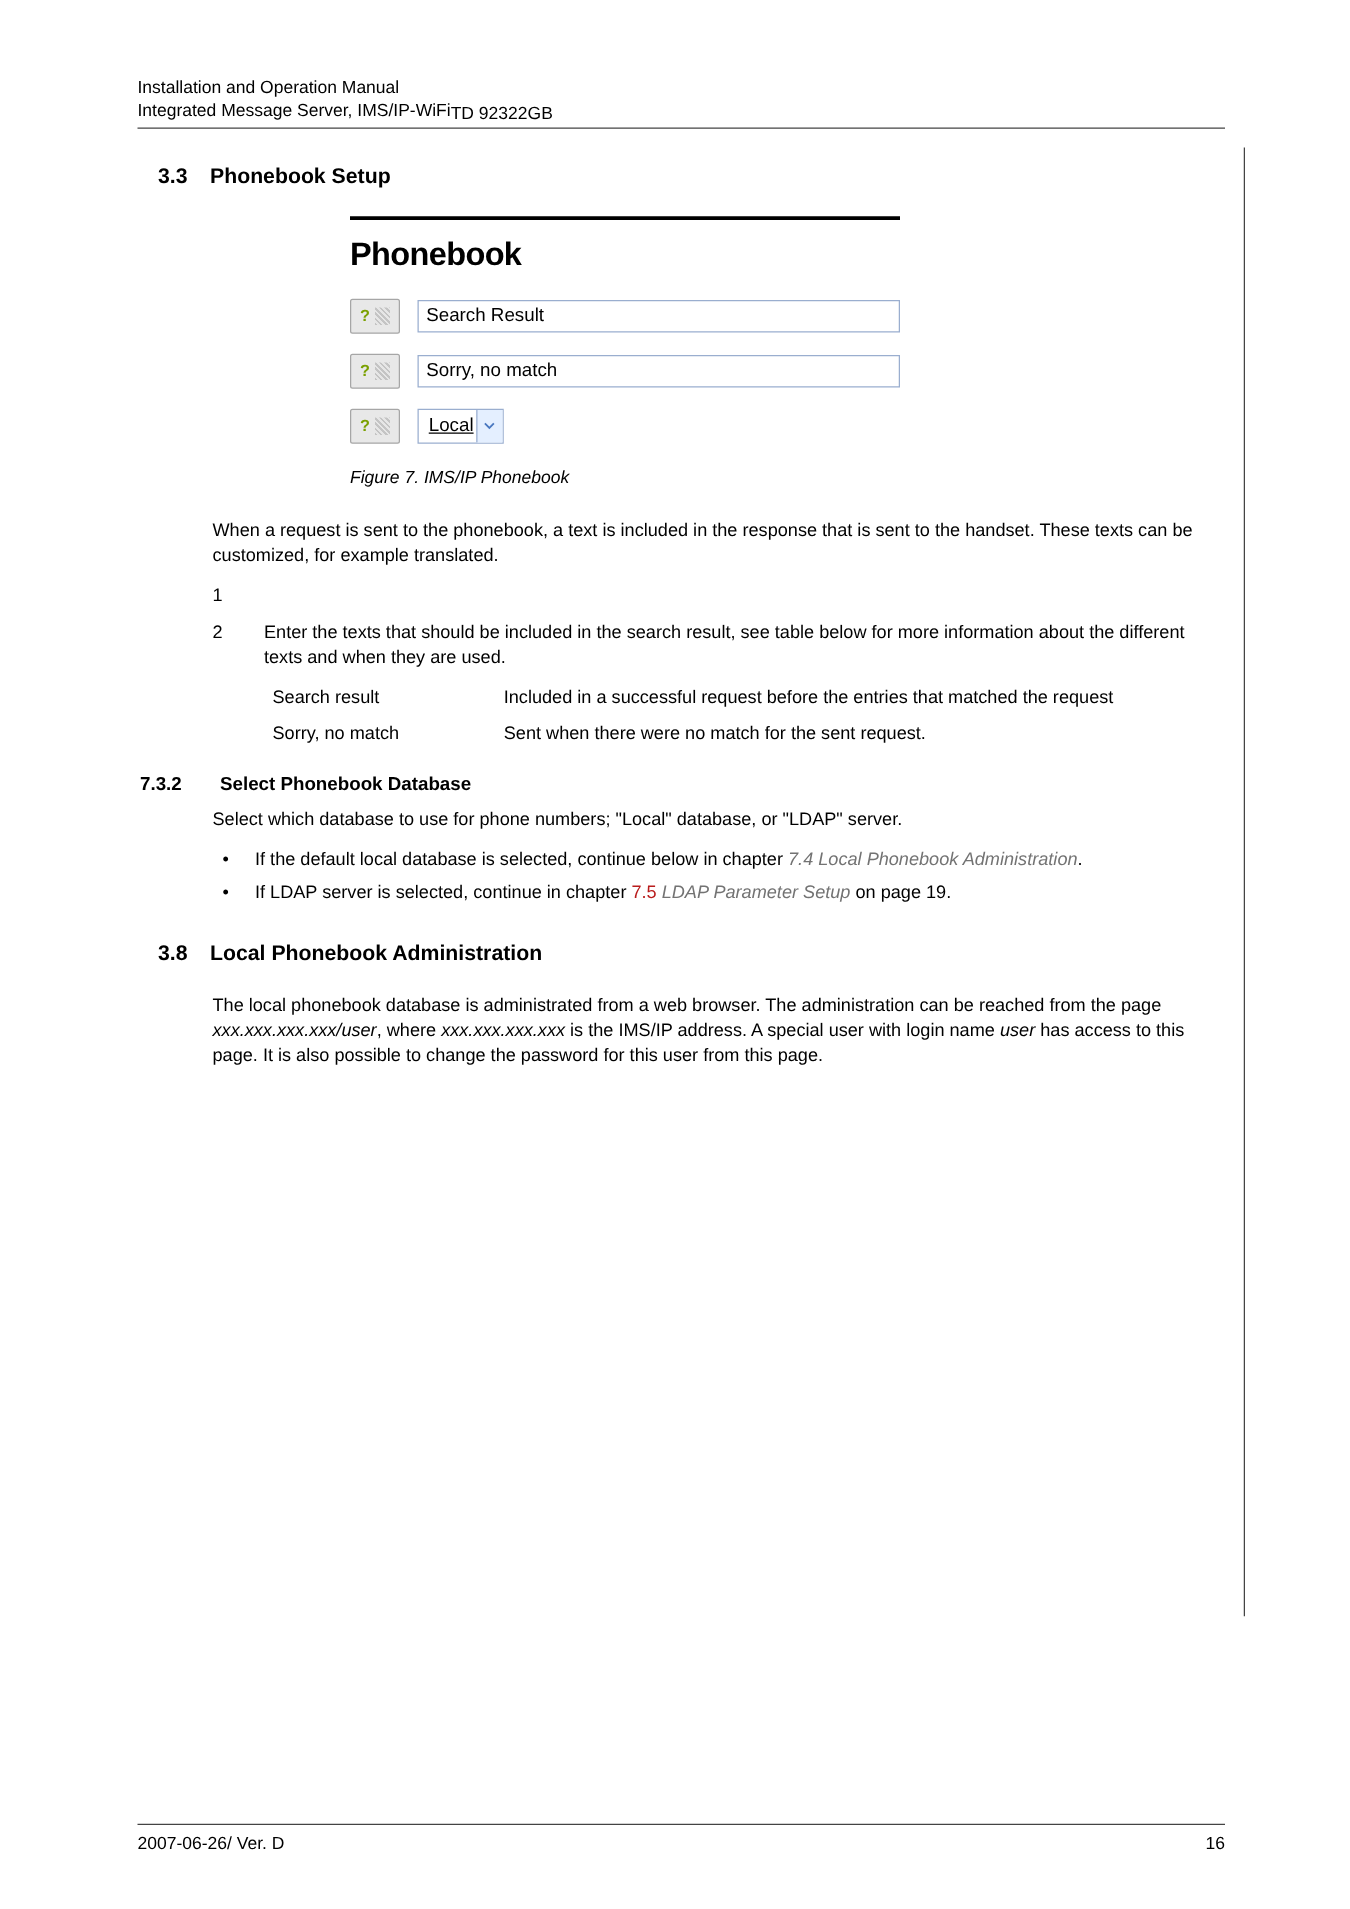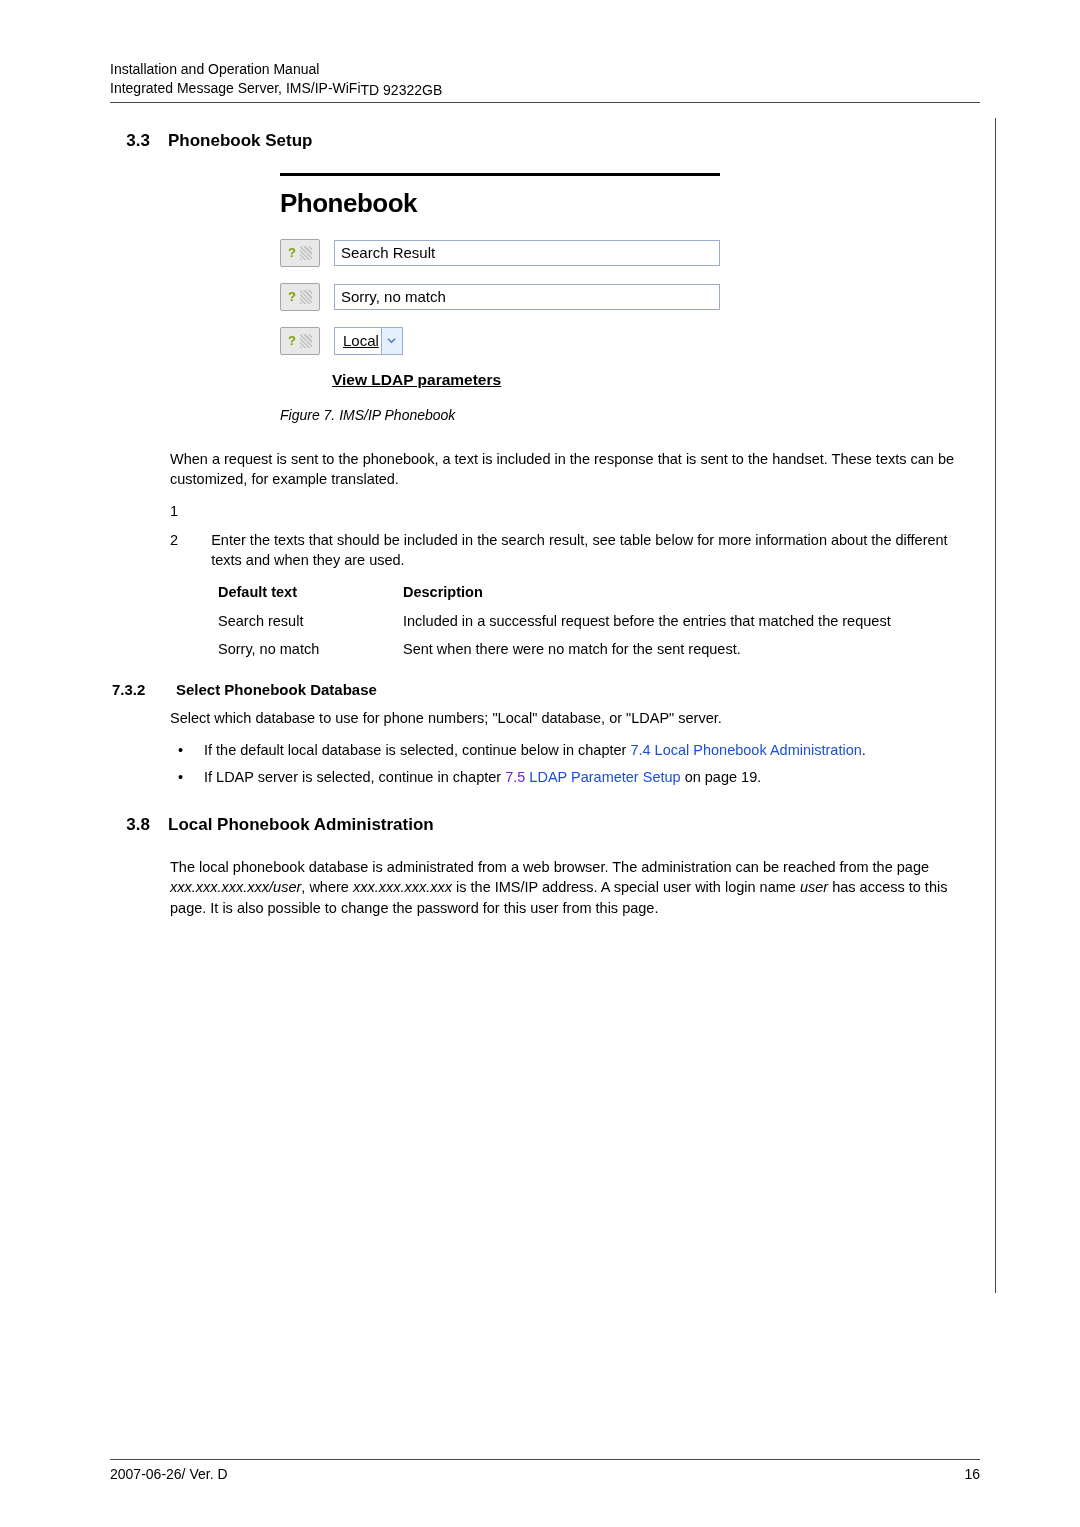--- a/index.html
+++ b/index.html
@@ -17,22 +17,22 @@
   .ol .row{display:flex;gap:28px;margin-bottom:8px;}
   .ol .num{width:16px;}
   .tbl{margin:10px 0 4px 108px;font-size:14.5px;line-height:1.4;}
   .tbl .trow{display:flex;margin-bottom:8px;}
   .tbl .c1{width:185px;flex:0 0 185px;}
   .tbl .c2{flex:1;}
   .tbl .hdrrow{font-weight:bold;}
   .bul{margin:0 0 4px 68px;font-size:14.5px;line-height:1.4;}
   .bul .row{display:flex;gap:12px;margin-bottom:6px;}
   .bul .dot{width:14px;}
-  .link{color:#1d4ed8;}
-  .link2{color:#6d28d9;}
+  .link{color:#737373;font-style:italic;}
+  .link2{color:#b91c1c;}
   .caption{font-style:italic;font-size:14px;margin:18px 0 26px 170px;}
   
   .figure{margin:0 0 0 170px;width:440px;}
   .fig-title{font-family:Arial,sans-serif;font-weight:900;font-size:26px;letter-spacing:-0.5px;border-top:3px solid #000;padding-top:12px;margin-bottom:20px;}
   .fig-row{display:flex;align-items:center;gap:14px;margin-bottom:16px;}
   .fig-row .btn{width:38px;height:26px;background:#e8e8e8;border:1px solid #a6a6a6;border-radius:2px;display:flex;align-items:center;justify-content:center;gap:4px;flex:0 0 38px;}
   .qmark{font-size:13px;color:#7aa000;font-weight:bold;line-height:1;}
   .grip{width:12px;height:14px;background:repeating-linear-gradient(45deg,#c4c4c4 0 1.5px,#e6e6e6 1.5px 3px);}
   input.fig-inp{font-family:Tahoma,Arial,sans-serif;font-size:15px;height:26px;box-sizing:border-box;padding:2px 6px;border:1px solid #9aaecf;flex:1;}
   .fig-sel{font-family:Tahoma,Arial,sans-serif;font-size:15px;height:26px;border:1px solid #9aaecf;display:inline-flex;align-items:center;padding:0 0 0 8px;text-decoration:underline;}
@@ -89,43 +89,38 @@
       <div class="fig-sel">
         <span>Local</span>
         <span class="chev">
           <svg viewBox="0 0 10 10">
               <path d="M1 3 L5 7 L9 3" fill="none" stroke="#4a78c0" stroke-width="1.6"></path>
             </svg>
         </span>
       </div>
     </div>
 
-    <div class="fig-link">View LDAP parameters</div>
   </div>
 
   <div class="caption">Figure 7. IMS/IP Phonebook</div>
 
 
   <p class="body-text">When a request is sent to the phonebook, a text is included in the response that is sent to the handset. These texts can be customized, for example translated.</p>
 
   <div class="ol">
     <div class="row">
       <span class="num">1</span>
     </div>
     <div class="row">
       <span class="num">2</span>
       <span>Enter the texts that should be included in the search result, see table below for more information about the different texts and when they are used.</span>
     </div>
   </div>
 
   <div class="tbl">
-    <div class="trow hdrrow">
-      <div class="c1">Default text</div>
-      <div class="c2">Description</div>
-    </div>
     <div class="trow">
       <div class="c1">Search result</div>
       <div class="c2">Included in a successful request before the entries that matched the request</div>
     </div>
     <div class="trow">
       <div class="c1">Sorry, no match</div>
       <div class="c2">Sent when there were no match for the sent request.</div>
     </div>
   </div>
 

